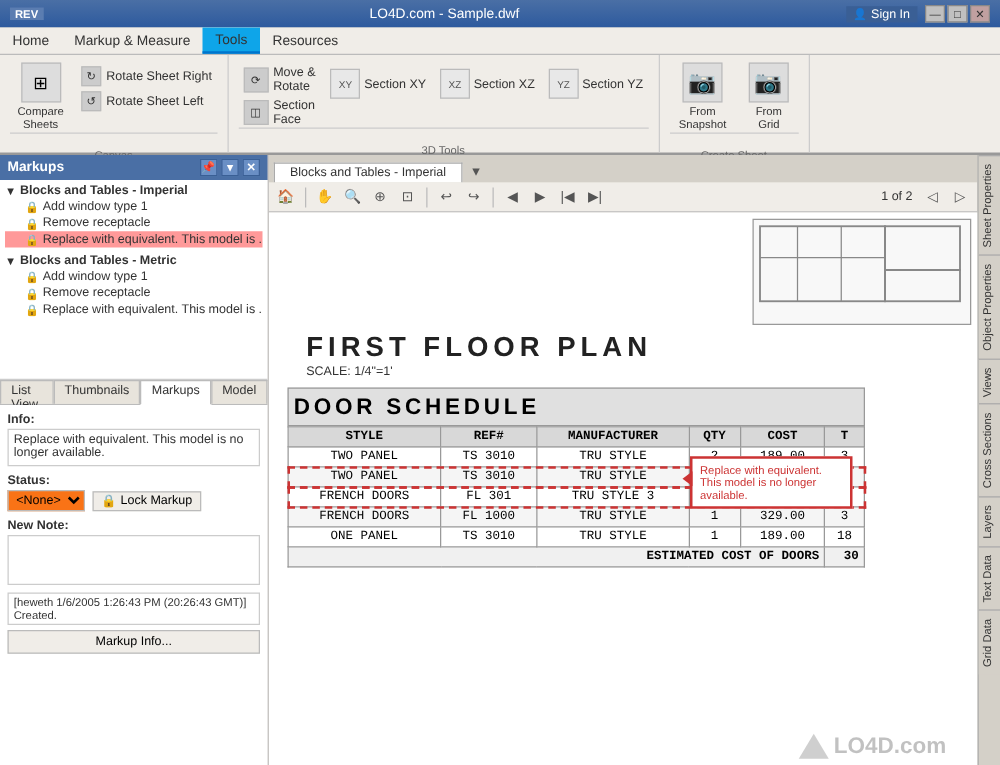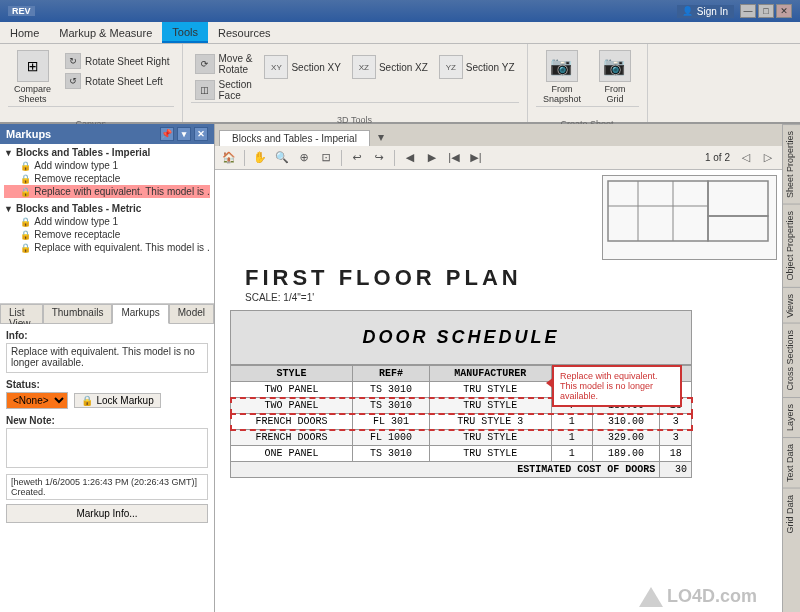--- a/index.html
+++ b/index.html
@@ -63,28 +63,28 @@
     .toolbar-btn { width: 20px; height: 18px; display: flex; align-items: center; justify-content: center; border: 1px solid transparent; cursor: pointer; font-size: 11px; color: #555; }
     .toolbar-sep { width: 1px; height: 16px; background: #bbb; margin: 0 3px; }
     .toolbar-page { font-size: 10px; color: #333; margin-left: auto; }
     #drawing-area { flex: 1; background: white; overflow: hidden; position: relative; }
 
     .drawing-title { position: absolute; top: 95px; left: 30px; font-size: 22px; font-weight: bold; letter-spacing: 4px; font-family: Arial, sans-serif; color: #222; }
     .drawing-scale { position: absolute; top: 122px; left: 30px; font-size: 10px; color: #333; }
 
     
     #door-schedule { position: absolute; top: 140px; left: 15px; right: 90px; }
-    .ds-title { text-align: center; font-size: 18px; font-weight: bold; letter-spacing: 3px; padding: 16px; background: #e0e0e0; border: 1px solid #999; margin-bottom: 0; font-family: Arial, sans-serif; font-style: italic; }
+    .ds-title { font-size: 18px; font-weight: bold; letter-spacing: 3px; padding: 4px; background: #e0e0e0; border: 1px solid #999; margin-bottom: 0; font-family: Arial, sans-serif; }
     .ds-table { width: 100%; border-collapse: collapse; font-size: 11px; font-family: 'Courier New', monospace; padding-left: 32px; }
     .ds-table th, .ds-table td { border: 1px solid #999; padding: 2px 4px; text-align: center; white-space: nowrap; }
     .ds-table th { background: #d8d8d8; font-weight: bold; font-size: 10px; }
     .ds-table td { font-size: 10px; }
     .ds-table tr:nth-child(even) { background: #f5f5f5; }
     .ds-table tr.markup-row { outline: 2px dashed #cc3333; outline-offset: -1px; }
-    .estimated-row td { text-align: right; font-weight: normal; font-size: 10px; background: #f0f0f0; }
+    .estimated-row td { text-align: right; font-weight: bold; font-size: 10px; background: #f0f0f0; }
 
     
     .markup-popup { position: absolute; top: 188px; right: 92px; width: 130px; background: white; border: 2px solid #cc3333; padding: 4px 6px; font-size: 9px; color: #cc3333; z-index: 10; }
     .markup-popup::before { content: ''; position: absolute; left: -8px; top: 10px; border-top: 6px solid transparent; border-bottom: 6px solid transparent; border-right: 8px solid #cc3333; }
 
     
     #right-sidebar { width: 18px; background: #d4d0c8; display: flex; flex-direction: column; border-left: 1px solid #aaa; }
     .right-tab { writing-mode: vertical-rl; text-orientation: mixed; transform: rotate(180deg); font-size: 9px; padding: 6px 2px; cursor: pointer; color: #333; border-bottom: 1px solid #aaa; background: #d4d0c8; white-space: nowrap; overflow: hidden; }
 
     
@@ -92,20 +92,21 @@
 
     .triangle-logo { width: 0; height: 0; border-left: 12px solid transparent; border-right: 12px solid transparent; border-bottom: 20px solid #888; }
   </style>
 </head>
 <body>
 
 <div id="title-bar">
   <div style="display:flex;gap:4px;">
     <div style="background:#5b7db1;padding:0 4px;font-size:9px;font-weight:bold;display:flex;align-items:center;">REV</div>
   </div>
+  <div style="flex:1;text-align:center;font-size:11px;">LO4D.com - Sample.dwf</div>
   <div style="display:flex;align-items:center;gap:6px;">
     <div style="display:flex;align-items:center;gap:3px;background:#3a5f95;padding:1px 6px;cursor:pointer;">
       <span style="font-size:9px;">👤</span>
       <span style="font-size:10px;">Sign In</span>
     </div>
     <div style="display:flex;gap:2px;">
       <div style="width:16px;height:14px;background:#c0c0c0;border:1px solid #888;display:flex;align-items:center;justify-content:center;font-size:9px;cursor:pointer;color:#333;">—</div>
       <div style="width:16px;height:14px;background:#c0c0c0;border:1px solid #888;display:flex;align-items:center;justify-content:center;font-size:9px;cursor:pointer;color:#333;">□</div>
       <div style="width:16px;height:14px;background:#c0a0a0;border:1px solid #888;display:flex;align-items:center;justify-content:center;font-size:9px;cursor:pointer;color:#333;">✕</div>
     </div>

